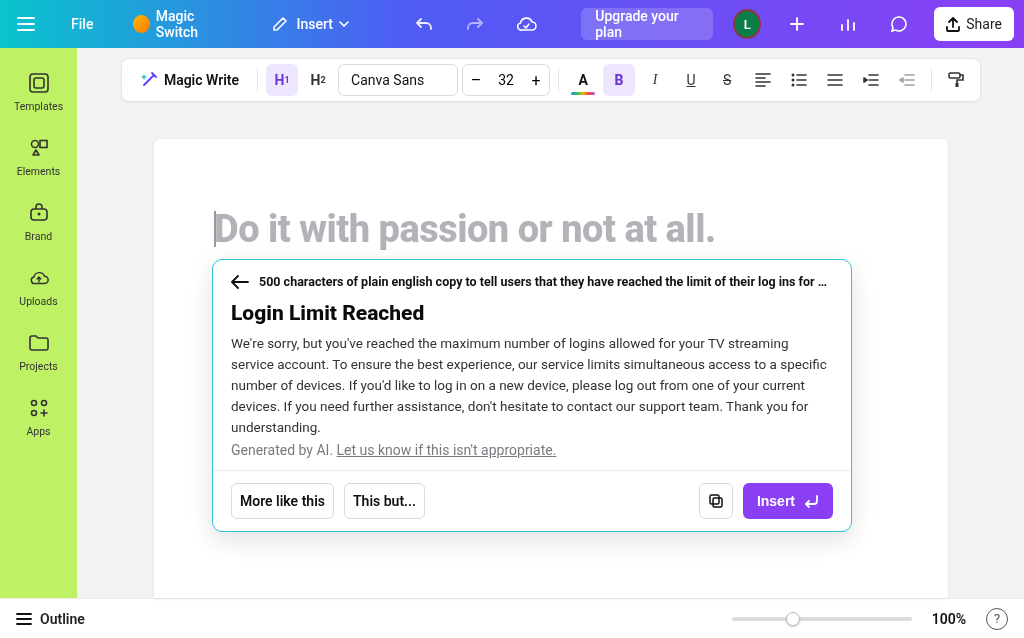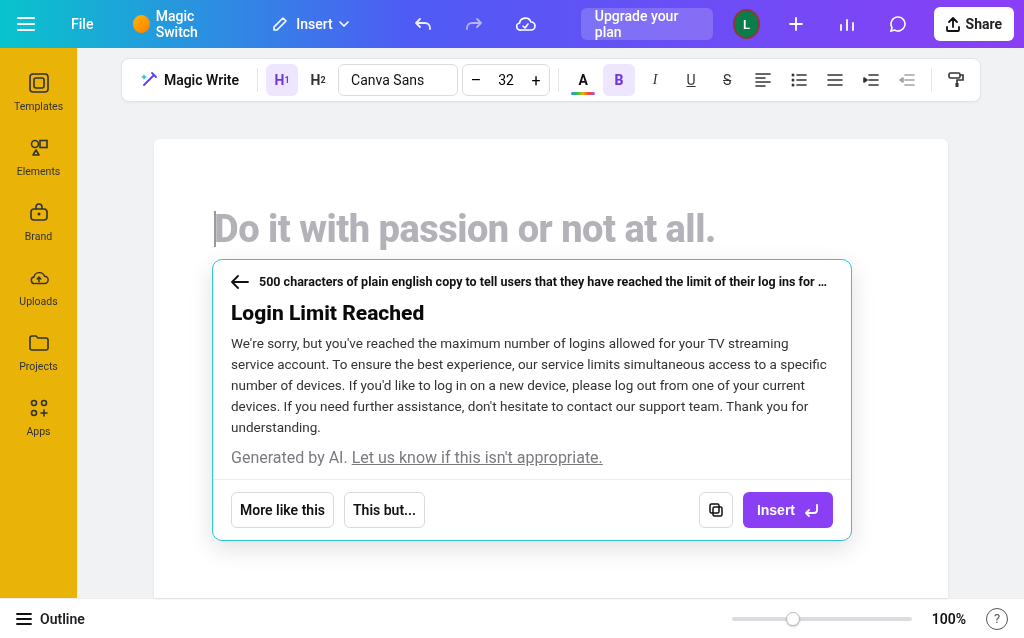--- a/index.html
+++ b/index.html
@@ -34,27 +34,27 @@
   }
   .avatar {
     width:30px;height:30px;border-radius:50%;
     background:#0a7d4a; border:2px solid #8b3a3a;
     display:flex;align-items:center;justify-content:center;
     color:#fff;font-size:13px;font-weight:600;
   }
   .share-btn {
     background:#fff; color:#222; border-radius:6px;
     padding:0 12px; height:34px; display:flex;align-items:center;gap:6px;
-    font-weight:700; font-size:14px;
+    font-weight:400; font-size:14px;
   }
   
   .mainrow { flex:1; display:flex; min-height:0; }
   
   .sidebar {
-    width:78px; background:#eab308; border-right:1px solid #eee;
+    width:78px; background:#bef264; border-right:1px solid #eee;
     display:flex;flex-direction:column;align-items:flex-end;
     padding-top:14px; gap:0;
   }
   .side-item {
     width:100%; display:flex;flex-direction:column;align-items:center;
     padding:10px 0 14px; cursor:pointer; color:#333;
   }
   .side-item-label { font-size:10.5px; margin-top:6px; color:#333;}
   .side-icon { width:22px;height:22px; display:flex;align-items:center;justify-content:center;}
   
@@ -113,21 +113,21 @@
     padding:14px 18px 8px;
   }
   .ai-back { cursor:pointer;}
   .ai-prompt {
     font-size:12.5px;font-weight:700;color:#111;flex:1;
     white-space:nowrap;overflow:hidden;text-overflow:ellipsis;
   }
   .ai-body { padding:4px 18px 12px; }
   .ai-title { font-size:21px;font-weight:800;color:#0a0a0a;margin-bottom:8px;}
   .ai-text { font-size:13.5px;color:#333;line-height:1.55;}
-  .ai-disclaimer { font-size:16px;color:#7a7a80;margin-top:10px;}
+  .ai-disclaimer { font-size:14px;color:#7a7a80;margin-top:4px;}
   .ai-disclaimer .link{text-decoration:underline;cursor:pointer;}
   .ai-actions {
     border-top:1px solid #ececef; padding:12px 18px;
     display:flex;align-items:center;gap:10px;
   }
   .pill-btn {
     border:1px solid #d9d9de;border-radius:6px;height:36px;
     padding:0 8px;display:inline-flex;align-items:center;
     font-size:14px;font-weight:600;color:#111;cursor:pointer;background:#fff;
   }

